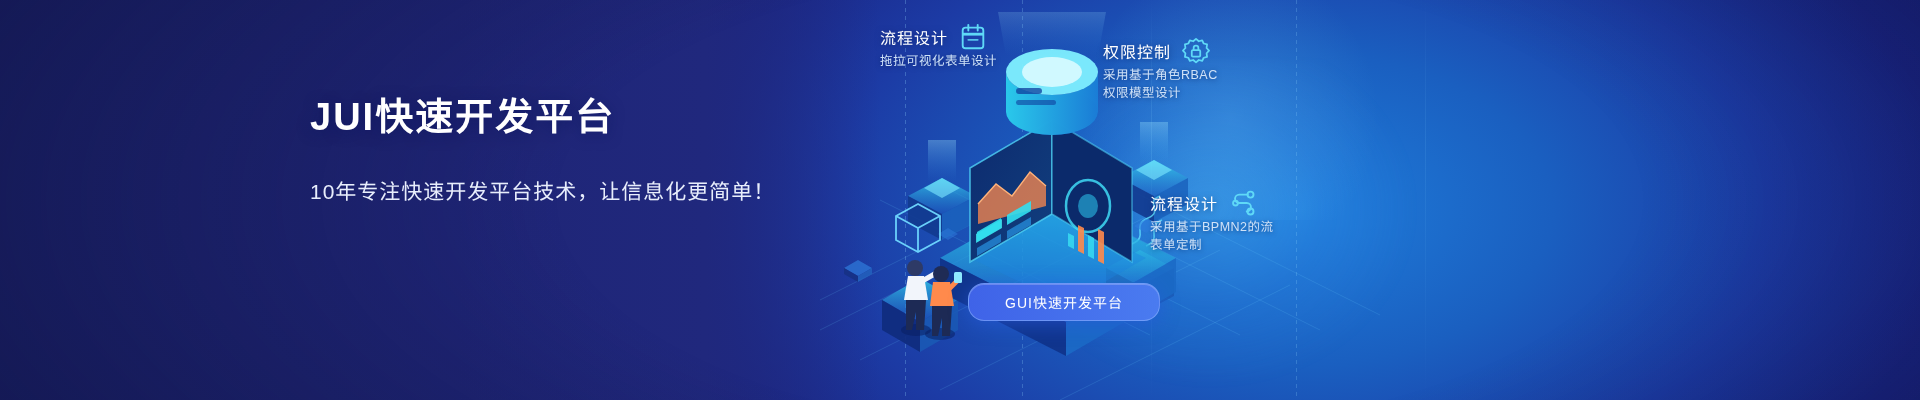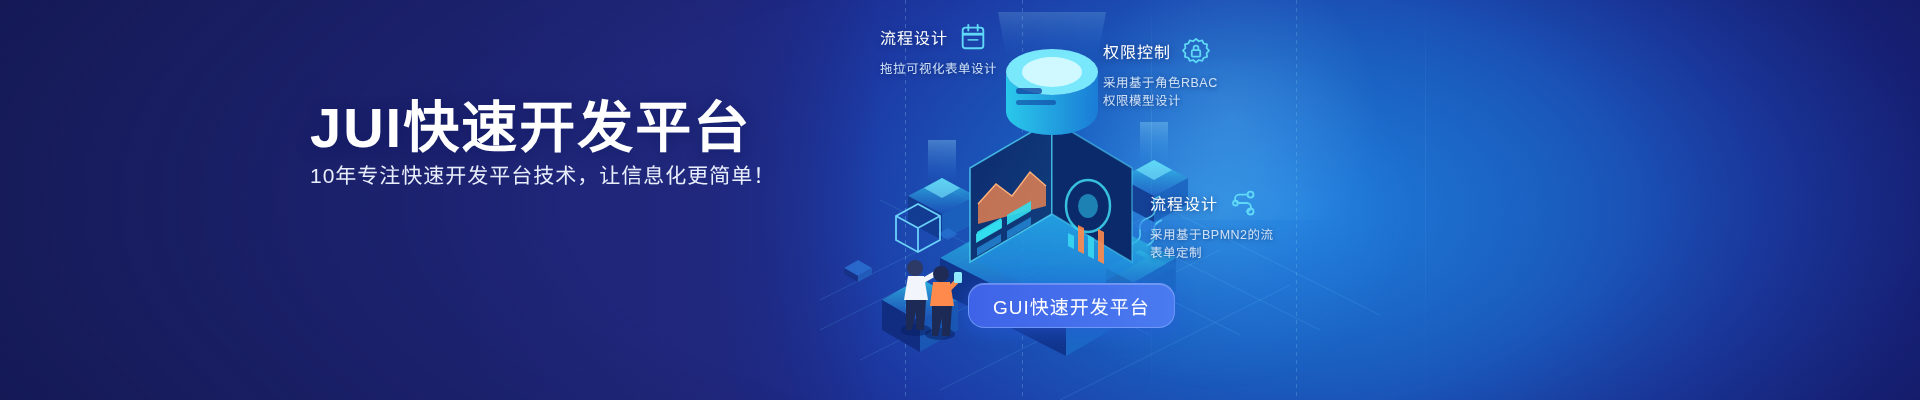--- a/index.html
+++ b/index.html
@@ -43,57 +43,57 @@
     background:linear-gradient(180deg,rgba(120,200,255,0) 0%,rgba(130,210,255,.45) 35%,rgba(120,200,255,0) 100%);
   }
   .vline.dotted {
     background-image:linear-gradient(180deg,rgba(150,220,255,.55) 50%,rgba(0,0,0,0) 0);
     background-size:1px 8px; background-repeat:repeat-y;
   }
 
   
   .headline-wrap { position:absolute; left:310px; top:97px; width:520px; }
   .headline {
-    font-size:56px; font-weight:bold; color:#ffffff; letter-spacing:2px;
+    font-size:38px; font-weight:bold; color:#ffffff; letter-spacing:2px;
     line-height:1.1; white-space:nowrap;
     text-shadow:0 2px 14px rgba(10,20,90,.5);
   }
   .subhead {
-    font-size:21px; color:#e8eefc; letter-spacing:1px;
+    margin-top:36px; font-size:21px; color:#e8eefc; letter-spacing:1px;
     white-space:nowrap; font-weight:400;
   }
 
   
   .feature { position:absolute; }
   .feat-row { display:flex; align-items:center; gap:10px; }
   .feat-title {
     font-size:16px; color:#ffffff; letter-spacing:1px; white-space:nowrap;
     text-shadow:0 1px 6px rgba(0,30,90,.6);
   }
   .feat-desc {
-    margin-top:8px; font-size:12.5px; color:#cfe2f8; line-height:1.45;
+    font-size:12.5px; color:#cfe2f8; line-height:1.45;
     white-space:pre-line; letter-spacing:.5px;
     text-shadow:0 1px 5px rgba(0,30,90,.6);
   }
   .feat-icon { width:30px; height:30px; display:block; flex:0 0 auto; }
 
   
   #feat-form      { left:880px; top:22px; }
   #feat-ui        { left:755px; top:90px; }
   #feat-report    { left:1025px; top:90px; }
   #feat-auth      { left:1103px; top:36px; }
   #feat-flow      { left:1150px; top:188px; }
   #feat-app       { left:822px; top:212px; }
 
   
   .cta {
     position:absolute; left:968px; top:283px;
-    padding:8px 24px; border-radius:16px;
+    padding:8px 36px; border-radius:16px;
     background:linear-gradient(90deg,#3f63e8 0%,#4a7bf0 100%);
-    color:#fff; font-size:19px; letter-spacing:1px; white-space:nowrap;
+    color:#fff; font-size:14px; letter-spacing:1px; white-space:nowrap;
     box-shadow:0 4px 18px rgba(40,90,220,.55), inset 0 1px 0 rgba(255,255,255,.22);
     border:1px solid rgba(150,190,255,.5);
     cursor:pointer;
   }
 
   
   .iso { position:absolute; left:820px; top:0; width:500px; height:400px; }
   .iso svg { display:block; }
 </style>
 </head>

